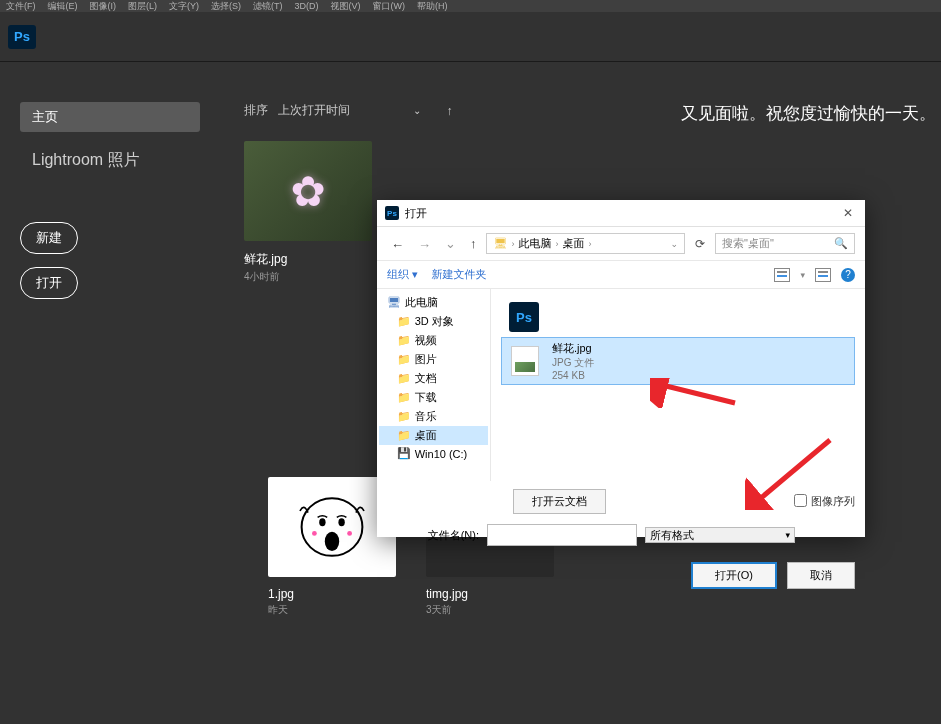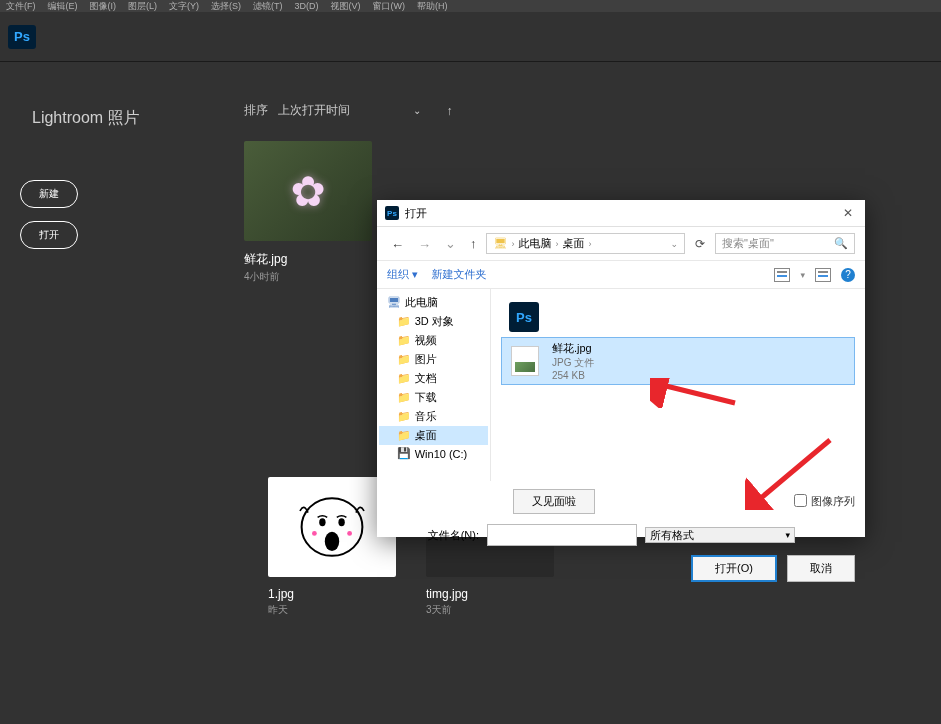--- a/index.html
+++ b/index.html
@@ -9,21 +9,21 @@
     .menubar span { cursor: default; }
     
     .taskbar { background: #323232; height: 50px; display: flex; align-items: center; padding: 0 8px; border-bottom: 1px solid #1a1a1a; }
     .ps-icon { width: 28px; height: 24px; background: #001e36; border-radius: 3px; display: flex; align-items: center; justify-content: center; color: #31a8ff; font-weight: bold; font-size: 13px; }
     
     .main { display: flex; height: calc(100% - 62px); }
     .sidebar { width: 244px; padding: 40px 20px; }
     .sidebar-home { background: #5a5a5a; border-radius: 3px; padding: 6px 12px; font-size: 13px; width: 180px; margin-bottom: 12px; }
     .sidebar-item { padding: 6px 12px; font-size: 16px; color: #d0d0d0; }
     .sidebar-btns { margin-top: 45px; display: flex; flex-direction: column; gap: 13px; }
-    .pill-btn { border: 1px solid #fff; border-radius: 18px; padding: 6px 14px; font-size: 10px; color: #fff; background: transparent; width: 58px; text-align: center; cursor: pointer; }
+    .pill-btn { border: 1px solid #fff; border-radius: 18px; padding: 6px 14px; font-size: 13px; color: #fff; background: transparent; width: 58px; text-align: center; cursor: pointer; }
     
     .content { flex: 1; padding: 40px 20px 0 0; position: relative; }
     .greeting { position: absolute; right: 5px; top: 40px; font-size: 17px; color: #fff; white-space: nowrap; }
     .section-title { font-size: 16px; margin-bottom: 18px; }
     .sort-row { display: flex; align-items: center; gap: 10px; font-size: 12px; color: #ccc; margin-bottom: 22px; }
     .sort-row .dropdown { display: flex; align-items: center; gap: 63px; }
     .chevron { font-size: 10px; }
     .arrow-up { margin-left: 15px; font-size: 12px; }
     
     .recent-grid { display: flex; flex-wrap: wrap; gap: 30px; }
@@ -81,21 +81,21 @@
     .jpg-ic { width: 28px; height: 30px; background: #fff; border: 1px solid #ccc; position: relative; }
     .jpg-ic::after { content:""; position:absolute; bottom:3px; left:3px; right:3px; height:10px; background: linear-gradient(135deg,#6fa060,#4a7040); }
     .file-meta { display: flex; flex-direction: column; }
     .file-name { font-size: 11px; color: #000; }
     .file-sub { font-size: 10px; color: #777; }
     
     .dialog-bottom { padding: 8px 10px; }
     .cloud-row { display: flex; align-items: center; gap: 18px; margin-bottom: 10px; }
     .cloud-btn { border: 1px solid #bbb; padding: 4px 18px; font-size: 11px; background: #f5f5f5; cursor: pointer; margin-left: 126px; }
     .check-row { display: flex; align-items: flex-start; gap: 4px; font-size: 11px; color: #333; margin-left: auto; }
-    .filename-row { display: flex; align-items: center; gap: 8px; font-size: 11px; margin-bottom: 9px; }
+    .filename-row { display: flex; align-items: center; gap: 8px; font-size: 11px; margin-bottom: 16px; }
     .filename-label { text-align: right; width: 92px; }
     .filename-input { border: 1px solid #bbb; height: 22px; width: 150px; padding: 0 4px; }
     .format-select { border: 1px solid #bbb; height: 16px; width: 150px; padding: 0 4px; display: flex; align-items: center; justify-content: space-between; font-size: 11px; cursor: pointer; background: #f0f0f0; }
     .btn-row { display: flex; justify-content: flex-end; gap: 10px; }
     .dlg-btn { border: 1px solid #bbb; padding: 4px 22px; font-size: 11px; background: #f5f5f5; cursor: pointer; }
     .dlg-btn.primary { border: 2px solid #2080d0; }
     
     
     .arrow-red { position: absolute; pointer-events: none; }
     .arrow1 { left: 650px; top: 378px; width: 90px; height: 30px; }
@@ -117,28 +117,30 @@
   <span>窗口(W)</span>
   <span>帮助(H)</span>
 </div>
 
 <div class="taskbar">
   <div class="ps-icon">Ps</div>
 </div>
 
 <div class="main">
   <div class="sidebar">
+    <div class="sidebar-home">主页</div>
     <div class="sidebar-item">Lightroom 照片</div>
     <div class="sidebar-btns">
       <button class="pill-btn">新建</button>
       <button class="pill-btn">打开</button>
     </div>
   </div>
 
   <div class="content">
+    <div class="greeting">又见面啦。祝您度过愉快的一天。</div>
     <div class="sort-row">
       <span>排序</span>
       <div class="dropdown">
         <span>上次打开时间</span>
         <span class="chevron">⌄</span>
       </div>
       <span class="arrow-up">↑</span>
     </div>
 
     <div class="recent-grid">
@@ -277,21 +279,21 @@
           <div class="file-name">鲜花.jpg</div>
           <div class="file-sub">JPG 文件</div>
           <div class="file-sub">254 KB</div>
         </div>
       </div>
     </div>
   </div>
 
   <div class="dialog-bottom">
     <div class="cloud-row">
-      <button class="cloud-btn">又见面啦</button>
+      <button class="cloud-btn">打开云文档</button>
       <div class="check-row">
         <input type="checkbox" style="">
         <span>图像序列</span>
       </div>
     </div>
     <div class="filename-row">
       <div class="filename-label">文件名(N):</div>
       <input class="filename-input" value="" style="">
       <div class="format-select">
         <span>所有格式</span>

